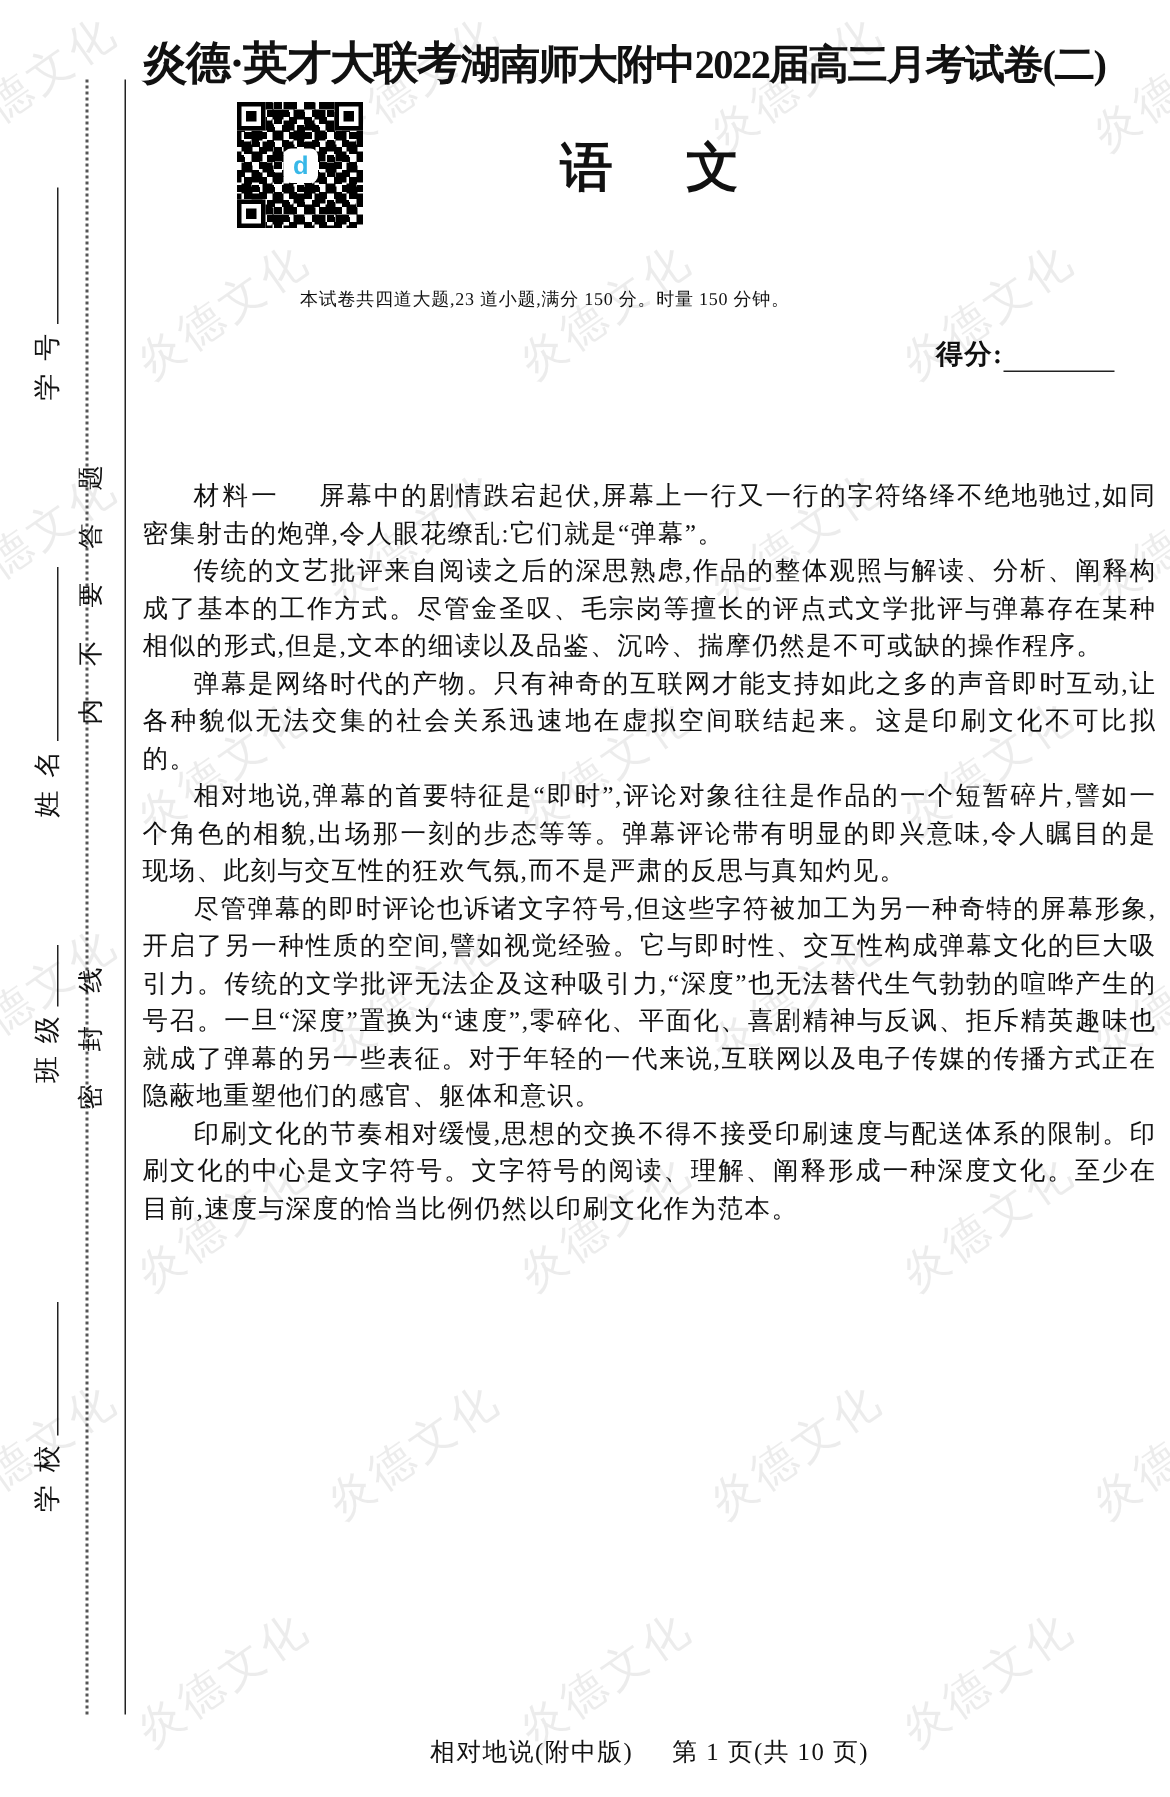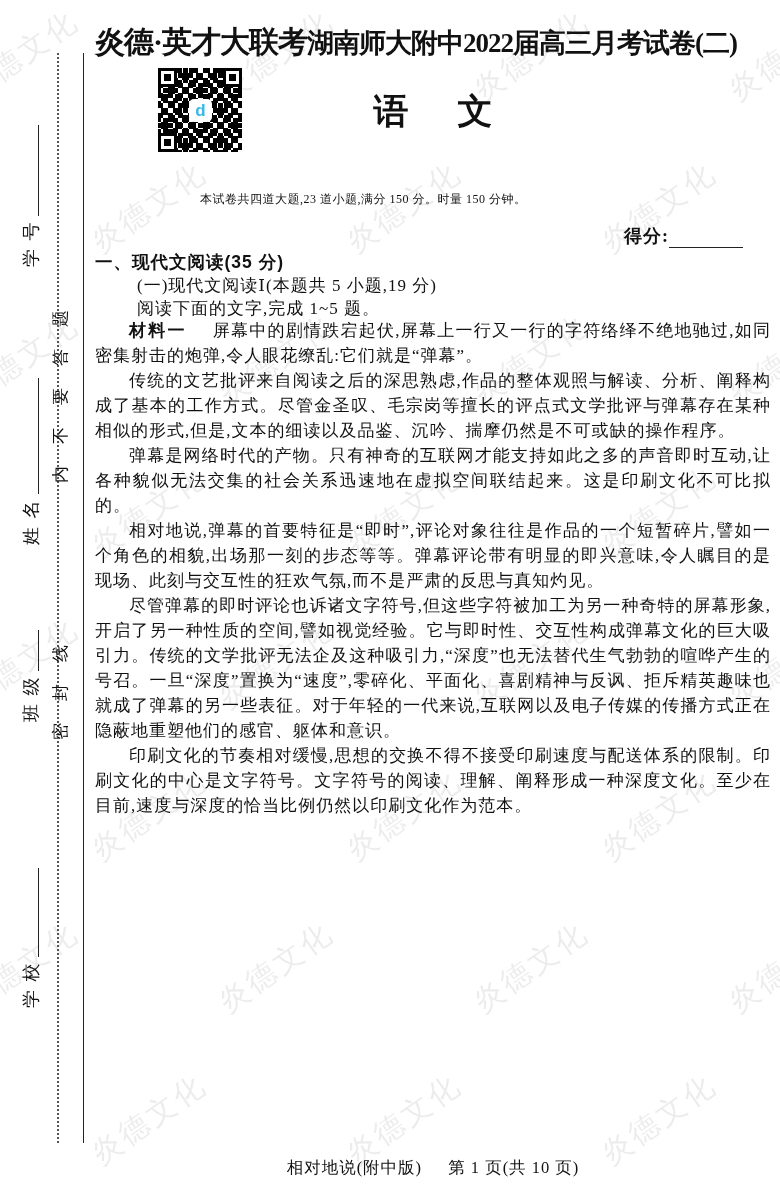--- a/index.html
+++ b/index.html
@@ -58,21 +58,21 @@
   .headings{position:absolute;left:95px;top:250px;width:676px;z-index:2;font-size:17px;}
   .headings .h1{font-family:"Liberation Sans","DejaVu Sans",sans-serif;font-weight:bold;
                 font-size:17.5px;line-height:24px;letter-spacing:1px;}
   .headings .h2,.headings .h3{padding-left:42px;line-height:23px;letter-spacing:1px;}
 
   
   .body-text{position:absolute;left:95px;top:318px;width:676px;z-index:2;
              font-size:17px;line-height:25px;letter-spacing:1px;text-align:justify;}
   .body-text p{margin:0;text-indent:2em;}
   .body-text p.attr{text-align:right;text-indent:0;}
-  .body-text .mat-label{font-weight:bold;margin-right:26px;letter-spacing:2px;}
+  .body-text .mat-label{font-weight:normal;margin-right:26px;letter-spacing:2px;}
 
   .footer{position:absolute;left:95px;top:1157px;width:676px;text-align:center;
           font-size:16.5px;z-index:2;letter-spacing:1px;}
   .footer .gap{display:inline-block;width:26px;}
 </style>
 </head>
 <body>
 
 <div class="page">
 
@@ -147,25 +147,20 @@
     <span>语文</span>
   </div>
 
   <div class="instructions">本试卷共四道大题,23 道小题,满分 150 分。时量 150 分钟。</div>
 
   <div class="score">
     <b>得分:</b>
     <span class="score-blank"></span>
   </div>
 
-  <div class="headings">
-    <div class="h1">一、现代文阅读(35 分)</div>
-    <div class="h2">(一)现代文阅读Ⅰ(本题共 5 小题,19 分)</div>
-    <div class="h3">阅读下面的文字,完成 1~5 题。</div>
-  </div>
 
   <div class="body-text">
     <p><b class="mat-label">材料一</b><span>屏幕中的剧情跌宕起伏,屏幕上一行又一行的字符络绎不绝地驰过,如同密集射击的炮弹,令人眼花缭乱:它们就是“弹幕”。</span></p>
     <p>传统的文艺批评来自阅读之后的深思熟虑,作品的整体观照与解读、分析、阐释构成了基本的工作方式。尽管金圣叹、毛宗岗等擅长的评点式文学批评与弹幕存在某种相似的形式,但是,文本的细读以及品鉴、沉吟、揣摩仍然是不可或缺的操作程序。</p>
     <p>弹幕是网络时代的产物。只有神奇的互联网才能支持如此之多的声音即时互动,让各种貌似无法交集的社会关系迅速地在虚拟空间联结起来。这是印刷文化不可比拟的。</p>
     <p>相对地说,弹幕的首要特征是“即时”,评论对象往往是作品的一个短暂碎片,譬如一个角色的相貌,出场那一刻的步态等等。弹幕评论带有明显的即兴意味,令人瞩目的是现场、此刻与交互性的狂欢气氛,而不是严肃的反思与真知灼见。</p>
     <p>尽管弹幕的即时评论也诉诸文字符号,但这些字符被加工为另一种奇特的屏幕形象,开启了另一种性质的空间,譬如视觉经验。它与即时性、交互性构成弹幕文化的巨大吸引力。传统的文学批评无法企及这种吸引力,“深度”也无法替代生气勃勃的喧哗产生的号召。一旦“深度”置换为“速度”,零碎化、平面化、喜剧精神与反讽、拒斥精英趣味也就成了弹幕的另一些表征。对于年轻的一代来说,互联网以及电子传媒的传播方式正在隐蔽地重塑他们的感官、躯体和意识。</p>
     <p>印刷文化的节奏相对缓慢,思想的交换不得不接受印刷速度与配送体系的限制。印刷文化的中心是文字符号。文字符号的阅读、理解、阐释形成一种深度文化。至少在目前,速度与深度的恰当比例仍然以印刷文化作为范本。</p>
   </div>
 

